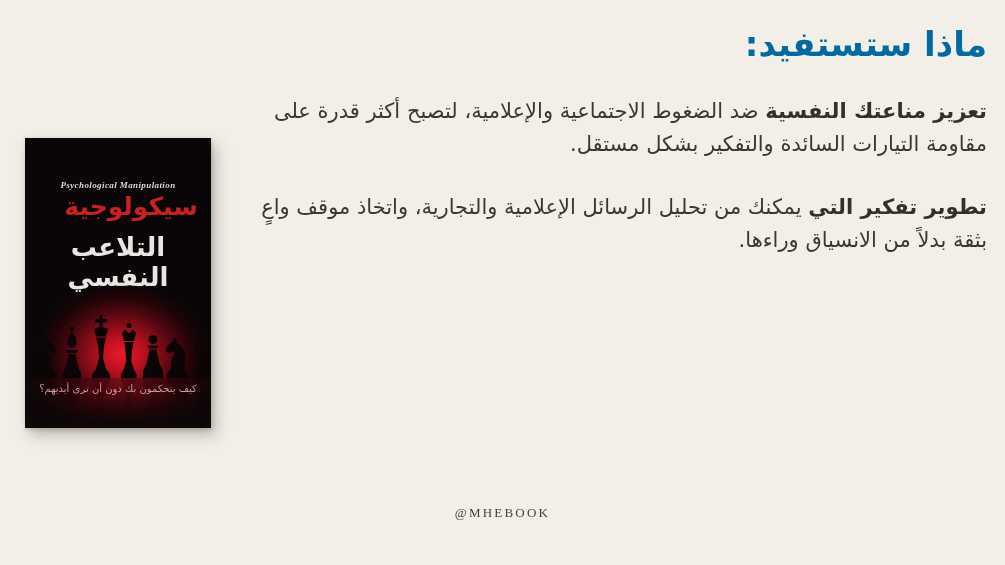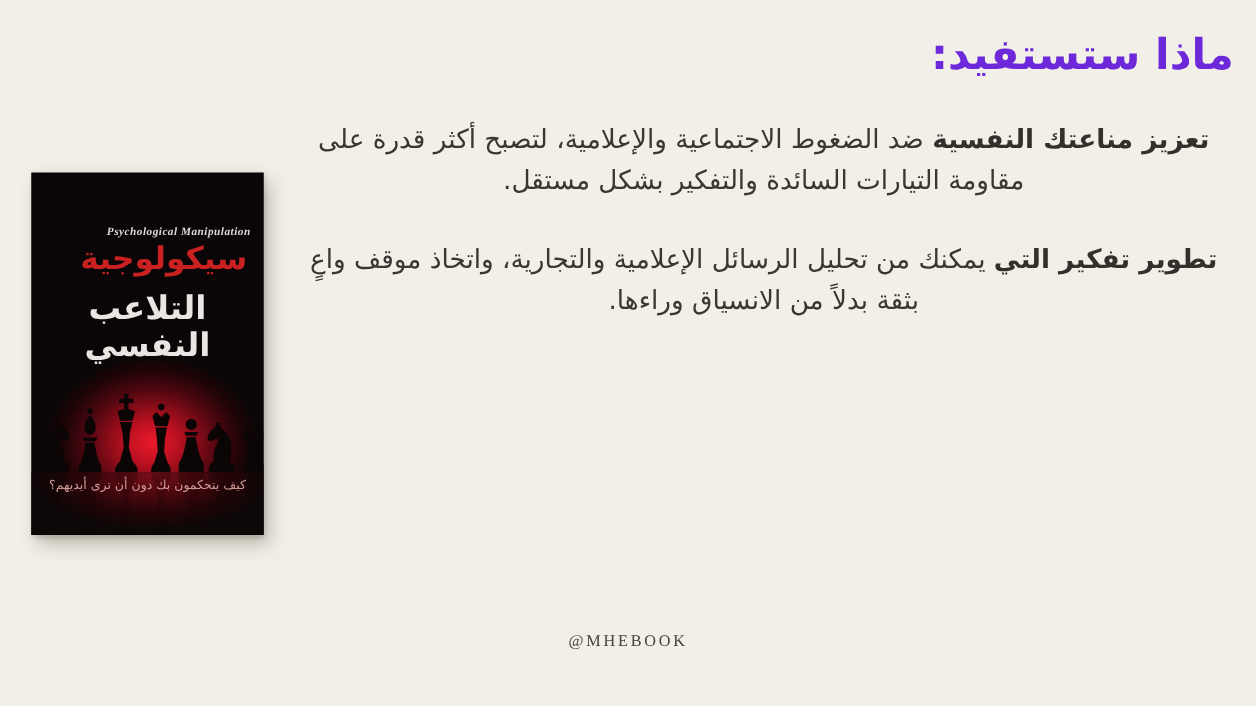--- a/index.html
+++ b/index.html
@@ -7,40 +7,40 @@
 
   .stage {
     position:relative; width:1005px; height:565px;
     background:#f1efe8; overflow:hidden;
   }
 
   
   .page-title {
     position:absolute; top:24px; right:18px; margin:0;
     direction:rtl; font-size:34px; font-weight:700;
-    color:#6d28d9; letter-spacing:0;
+    color:#0369a1; letter-spacing:0;
   }
   .benefits {
     position:absolute; top:95px; right:18px; left:235px;
-    direction:rtl; text-align:center;
+    direction:rtl; text-align:right;
     font-size:21px; line-height:33px; color:#3a3732;
   }
   .benefit { margin:0 0 30px 0; }
   .benefit strong { font-weight:700; color:#33302b; }
 
   
   .book {
     position:absolute; left:25px; top:138px; width:186px; height:290px;
     background:#0a0607; overflow:hidden;
     box-shadow: 5px 7px 14px rgba(105,95,80,0.38), 1px 2px 4px rgba(105,95,80,0.28);
   }
   .book-sub-en {
     position:absolute; top:42px; left:0; width:100%; text-align:center;
     font-family:"Liberation Serif", serif; font-style:italic; font-weight:700;
-    font-size:9px; letter-spacing:0.4px; color:#ddd9d5;padding-left:25px;
+    font-size:9px; letter-spacing:0.4px; color:#ddd9d5;
   }
   .book-title-red {
     position:absolute; top:54px; left:13px; width:100%; text-align:center;
     direction:rtl; font-size:25px; font-weight:700; color:#c92121;
   }
   .book-title-white {
     position:absolute; top:94px; left:0; width:100%; text-align:center;
     direction:rtl; font-size:26px; font-weight:700; color:#e8e5e2;
   }
 

